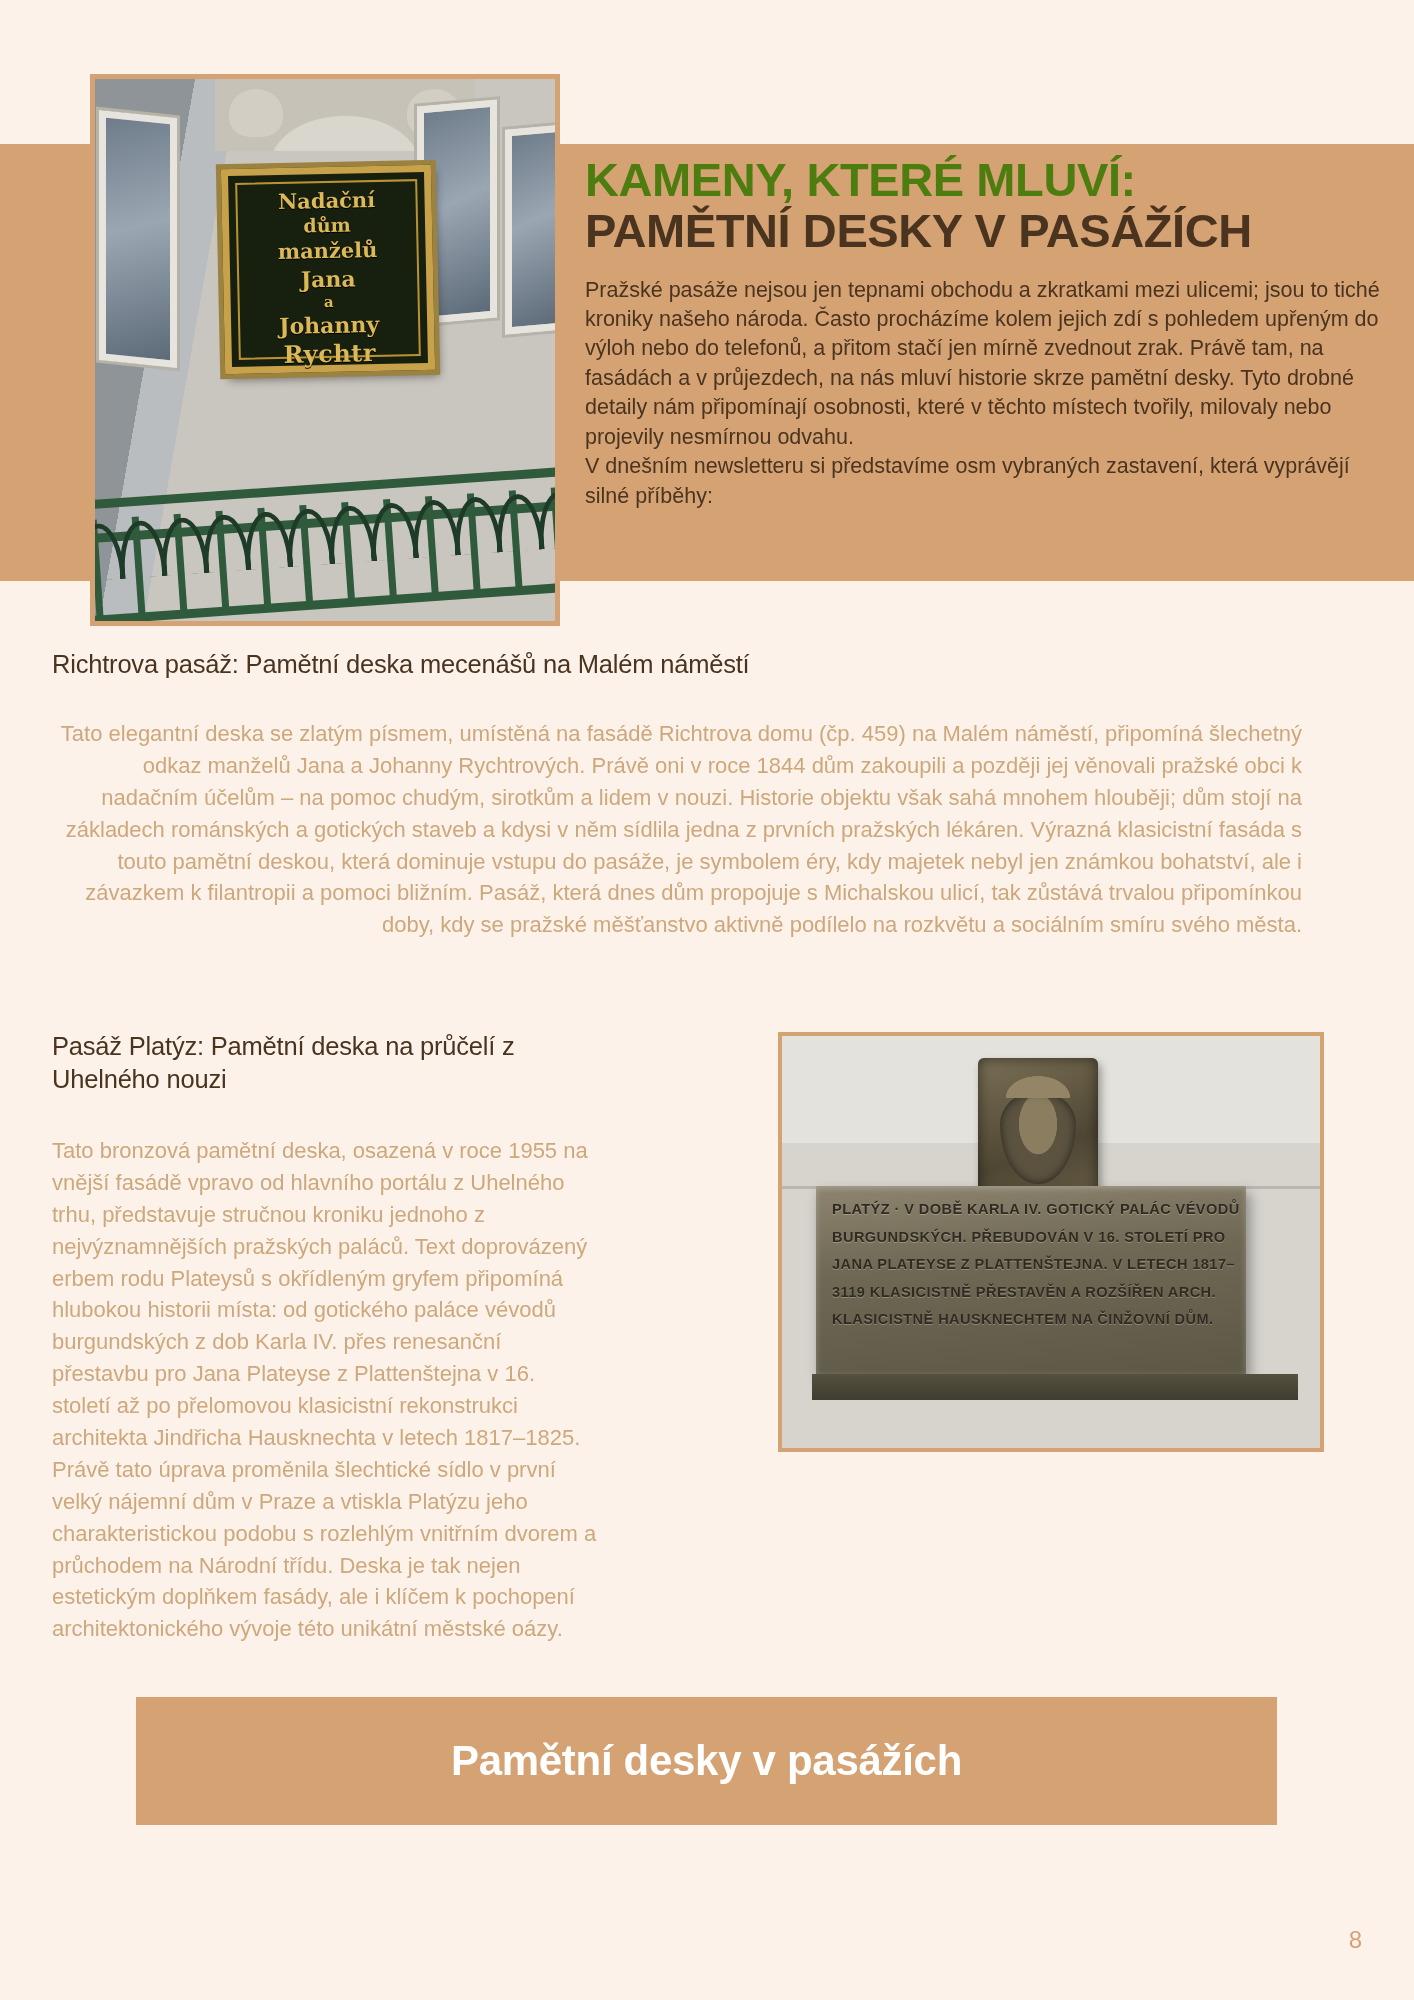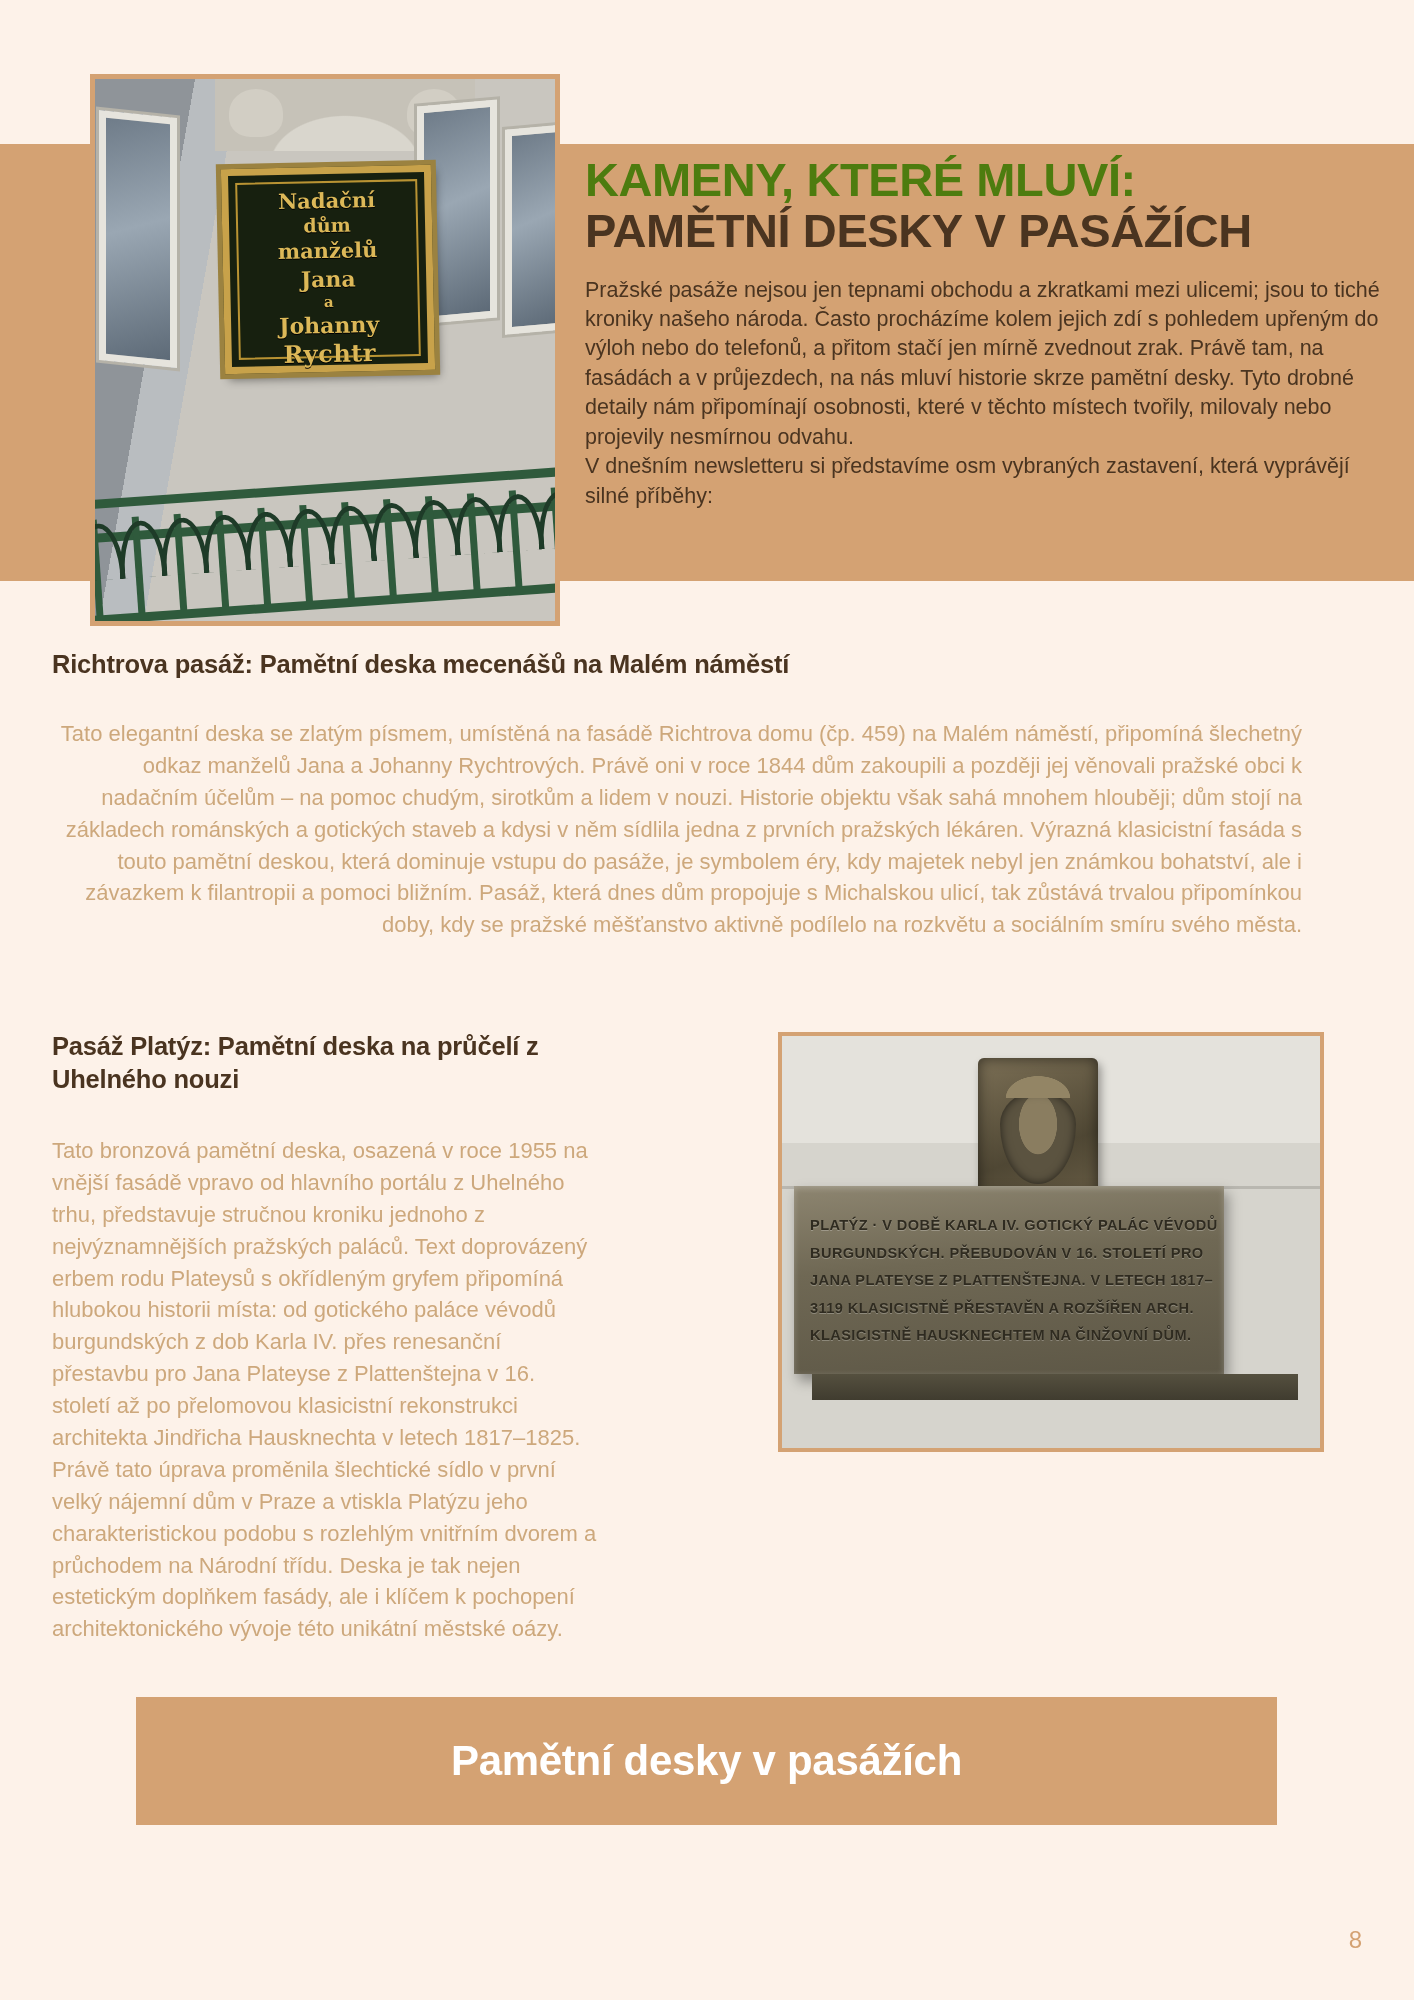--- a/index.html
+++ b/index.html
@@ -171,21 +171,21 @@
   .arch:after {
     content: ""; position: absolute; left: 2px; top: 4px; width: 38px; height: 52px;
     border: 5px solid #1e3b28; border-bottom: none;
     border-radius: 50% 50% 0 0 / 100% 100% 0 0;
   }
 
   
   .section-heading {
     position: absolute;
     font-size: 25.5px;
-    font-weight: bold;
+    font-weight: normal;
     color: #4a3420;
     line-height: 1.3;
     letter-spacing: -0.2px;
   }
   #heading-1 { left: 52px; top: 648px; width: 1100px; }
   #heading-2 { left: 52px; top: 1030px; width: 560px; }
 
   .body-copy {
     position: absolute;
     color: #cda87c;
@@ -228,24 +228,24 @@
     border-radius: 46% 46% 50% 50% / 35% 35% 65% 65%;
     box-shadow: inset 0 0 10px rgba(0,0,0,.6);
   }
   .p2-crest:after {
     content: "";
     position: absolute; left: 10px; top: 6px; width: 100px; height: 34px;
     background: radial-gradient(ellipse at 50% 100%, #938565 0 45%, transparent 46%);
   }
   .p2-plaque {
     position: absolute;
-    left: 12px; top: 150px; width: 430px; height: 188px;
+    left: 34px; top: 150px; width: 430px; height: 188px;
     background: linear-gradient(175deg, #8d8570 0%, #6f6854 40%, #5d5746 100%);
     box-shadow: inset 0 2px 6px rgba(255,255,255,.25), 4px 7px 12px rgba(0,0,0,.35);
-    padding: 32px 12px 0 16px;
+    padding: 16px 12px 0 16px;
   }
   .p2-text-line {
     color: #2f2b20;
     font-family: "Liberation Sans", sans-serif;
     font-weight: bold;
     font-size: 14.6px;
     letter-spacing: .4px;
     line-height: 1.0;
     margin-bottom: 13px;
     text-shadow: 0 1px 0 rgba(255,255,255,.25);

